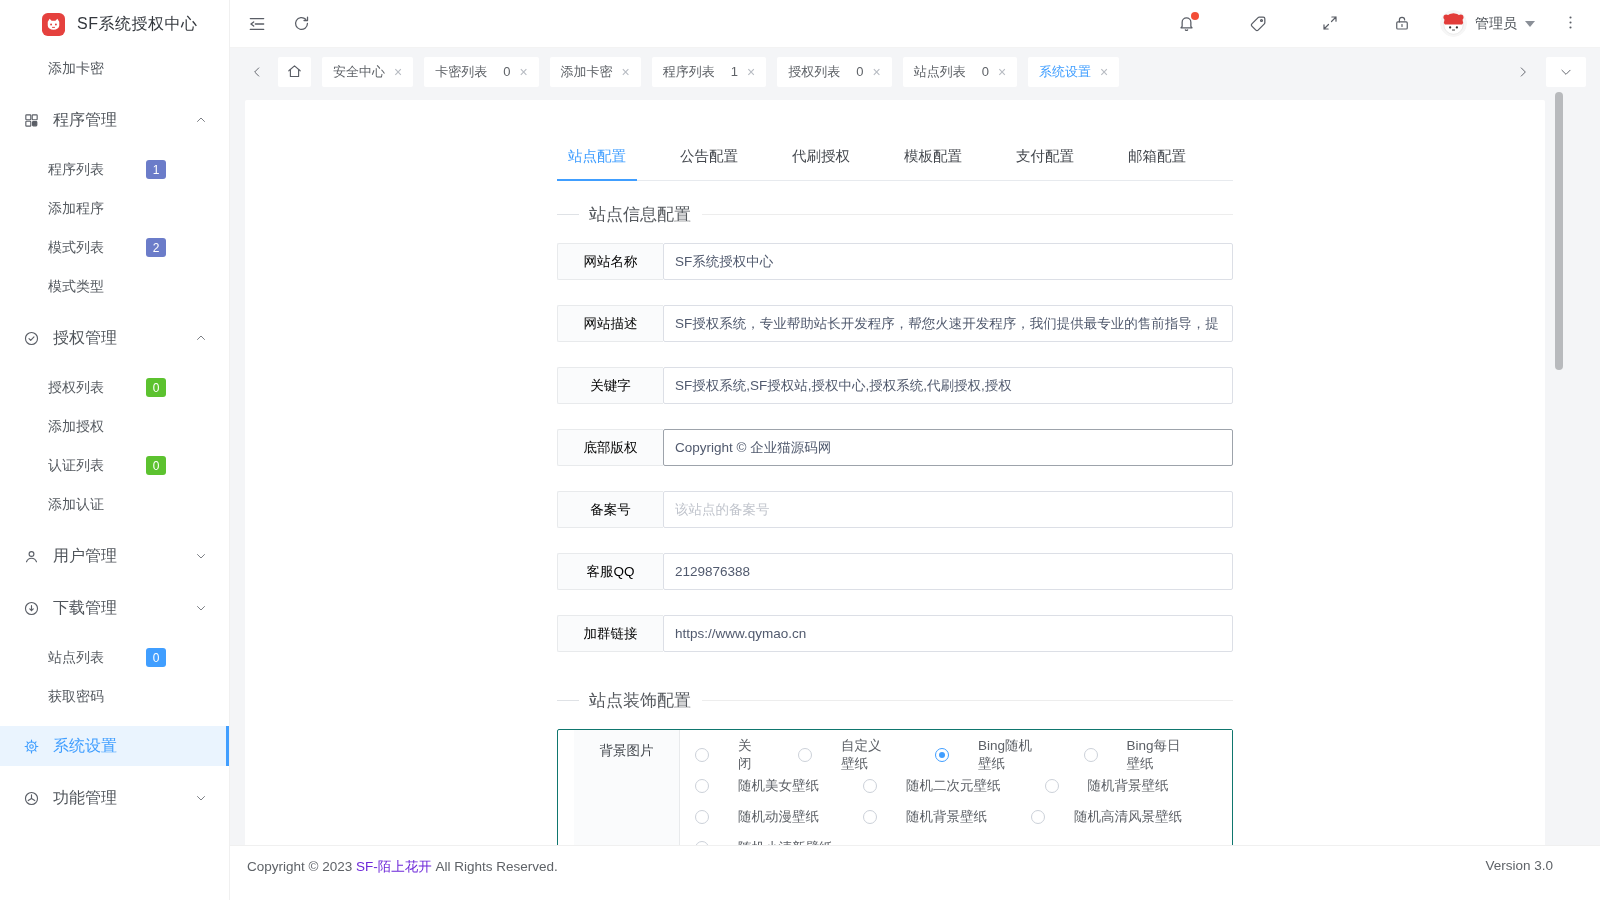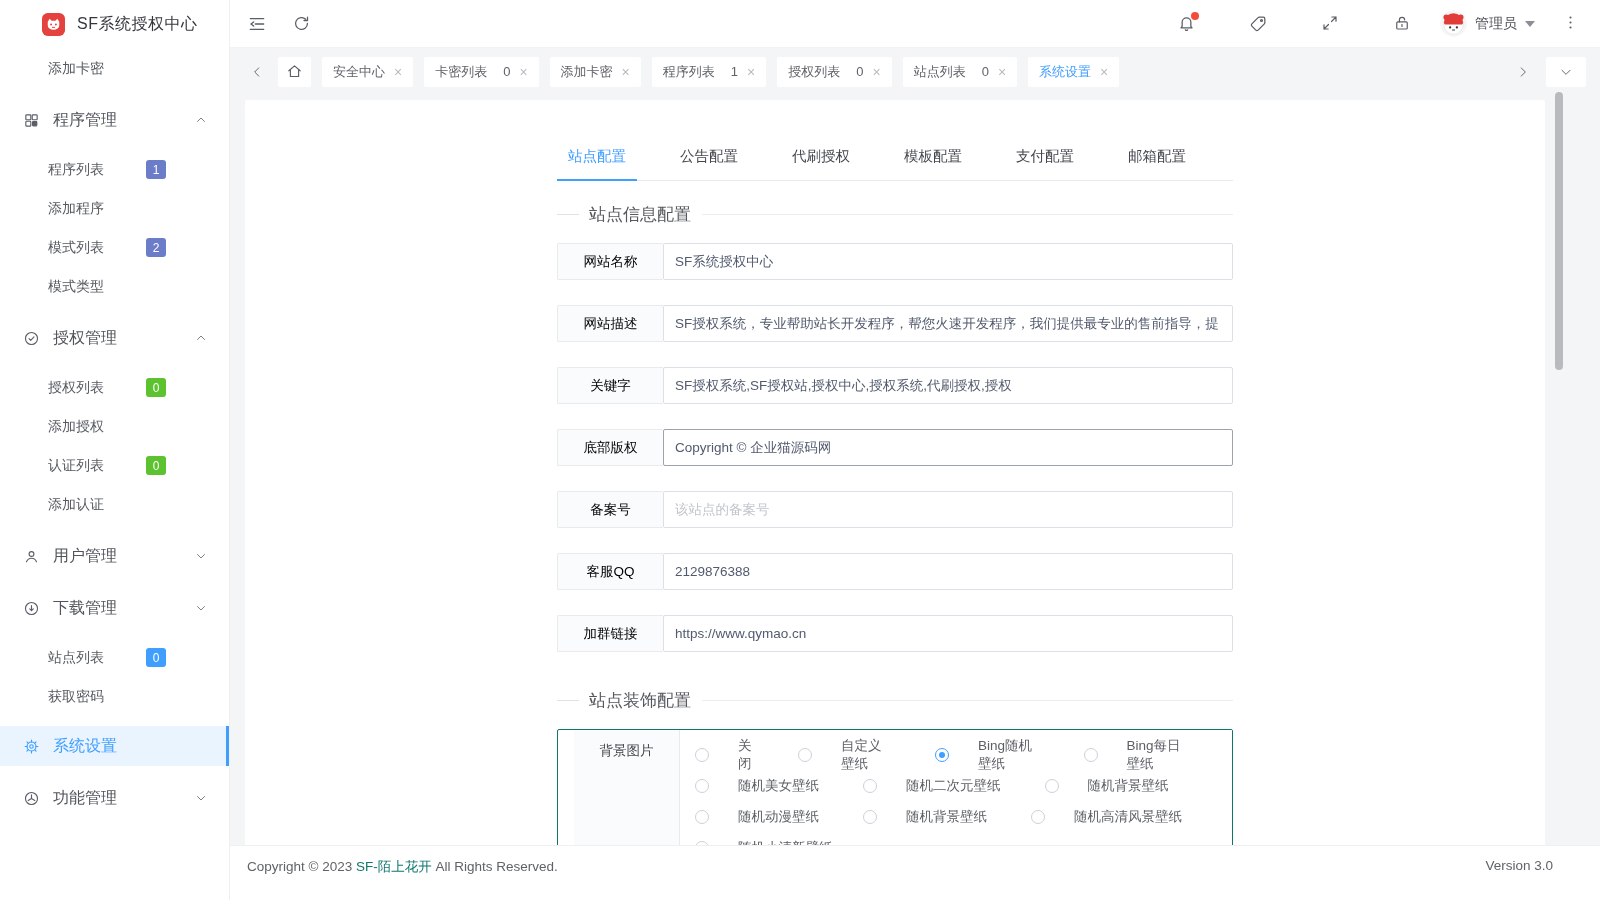--- a/index.html
+++ b/index.html
@@ -87,21 +87,21 @@
   .rdot { width:14px; height:14px; border:1px solid #ccd1d9; border-radius:50%; background:#fff; margin-right:9px; position:relative; flex:none; }
   .radio.sel .rdot { border:1.5px solid #409eff; }
   .radio.sel .rdot::after { content:""; position:absolute; left:50%; top:50%; width:6px; height:6px;
                             margin:-3px 0 0 -3px; border-radius:50%; background:#409eff; }
   .rlabel { font-size:13.5px; color:#5c6066; }
 
   
   .footer { position:absolute; left:230px; right:0; bottom:0; height:55px; background:#fff;
             border-top:1px solid #f0f0f0; display:flex; justify-content:space-between;
             padding:12px 47px 0 17px; font-size:13.5px; color:#5f6368; z-index:5; }
-  .footer .brand { color:#0f766e; }
+  .footer .brand { color:#6d28d9; }
 
   .scroll-thumb { position:absolute; right:37px; top:92px; width:8px; height:278px;
                   background:#b8babd; border-radius:4px; z-index:9; }
 </style>
 </head>
 <body>
 
 <div class="sidebar">
   <div class="logo-row">
     <div class="logo-badge">

